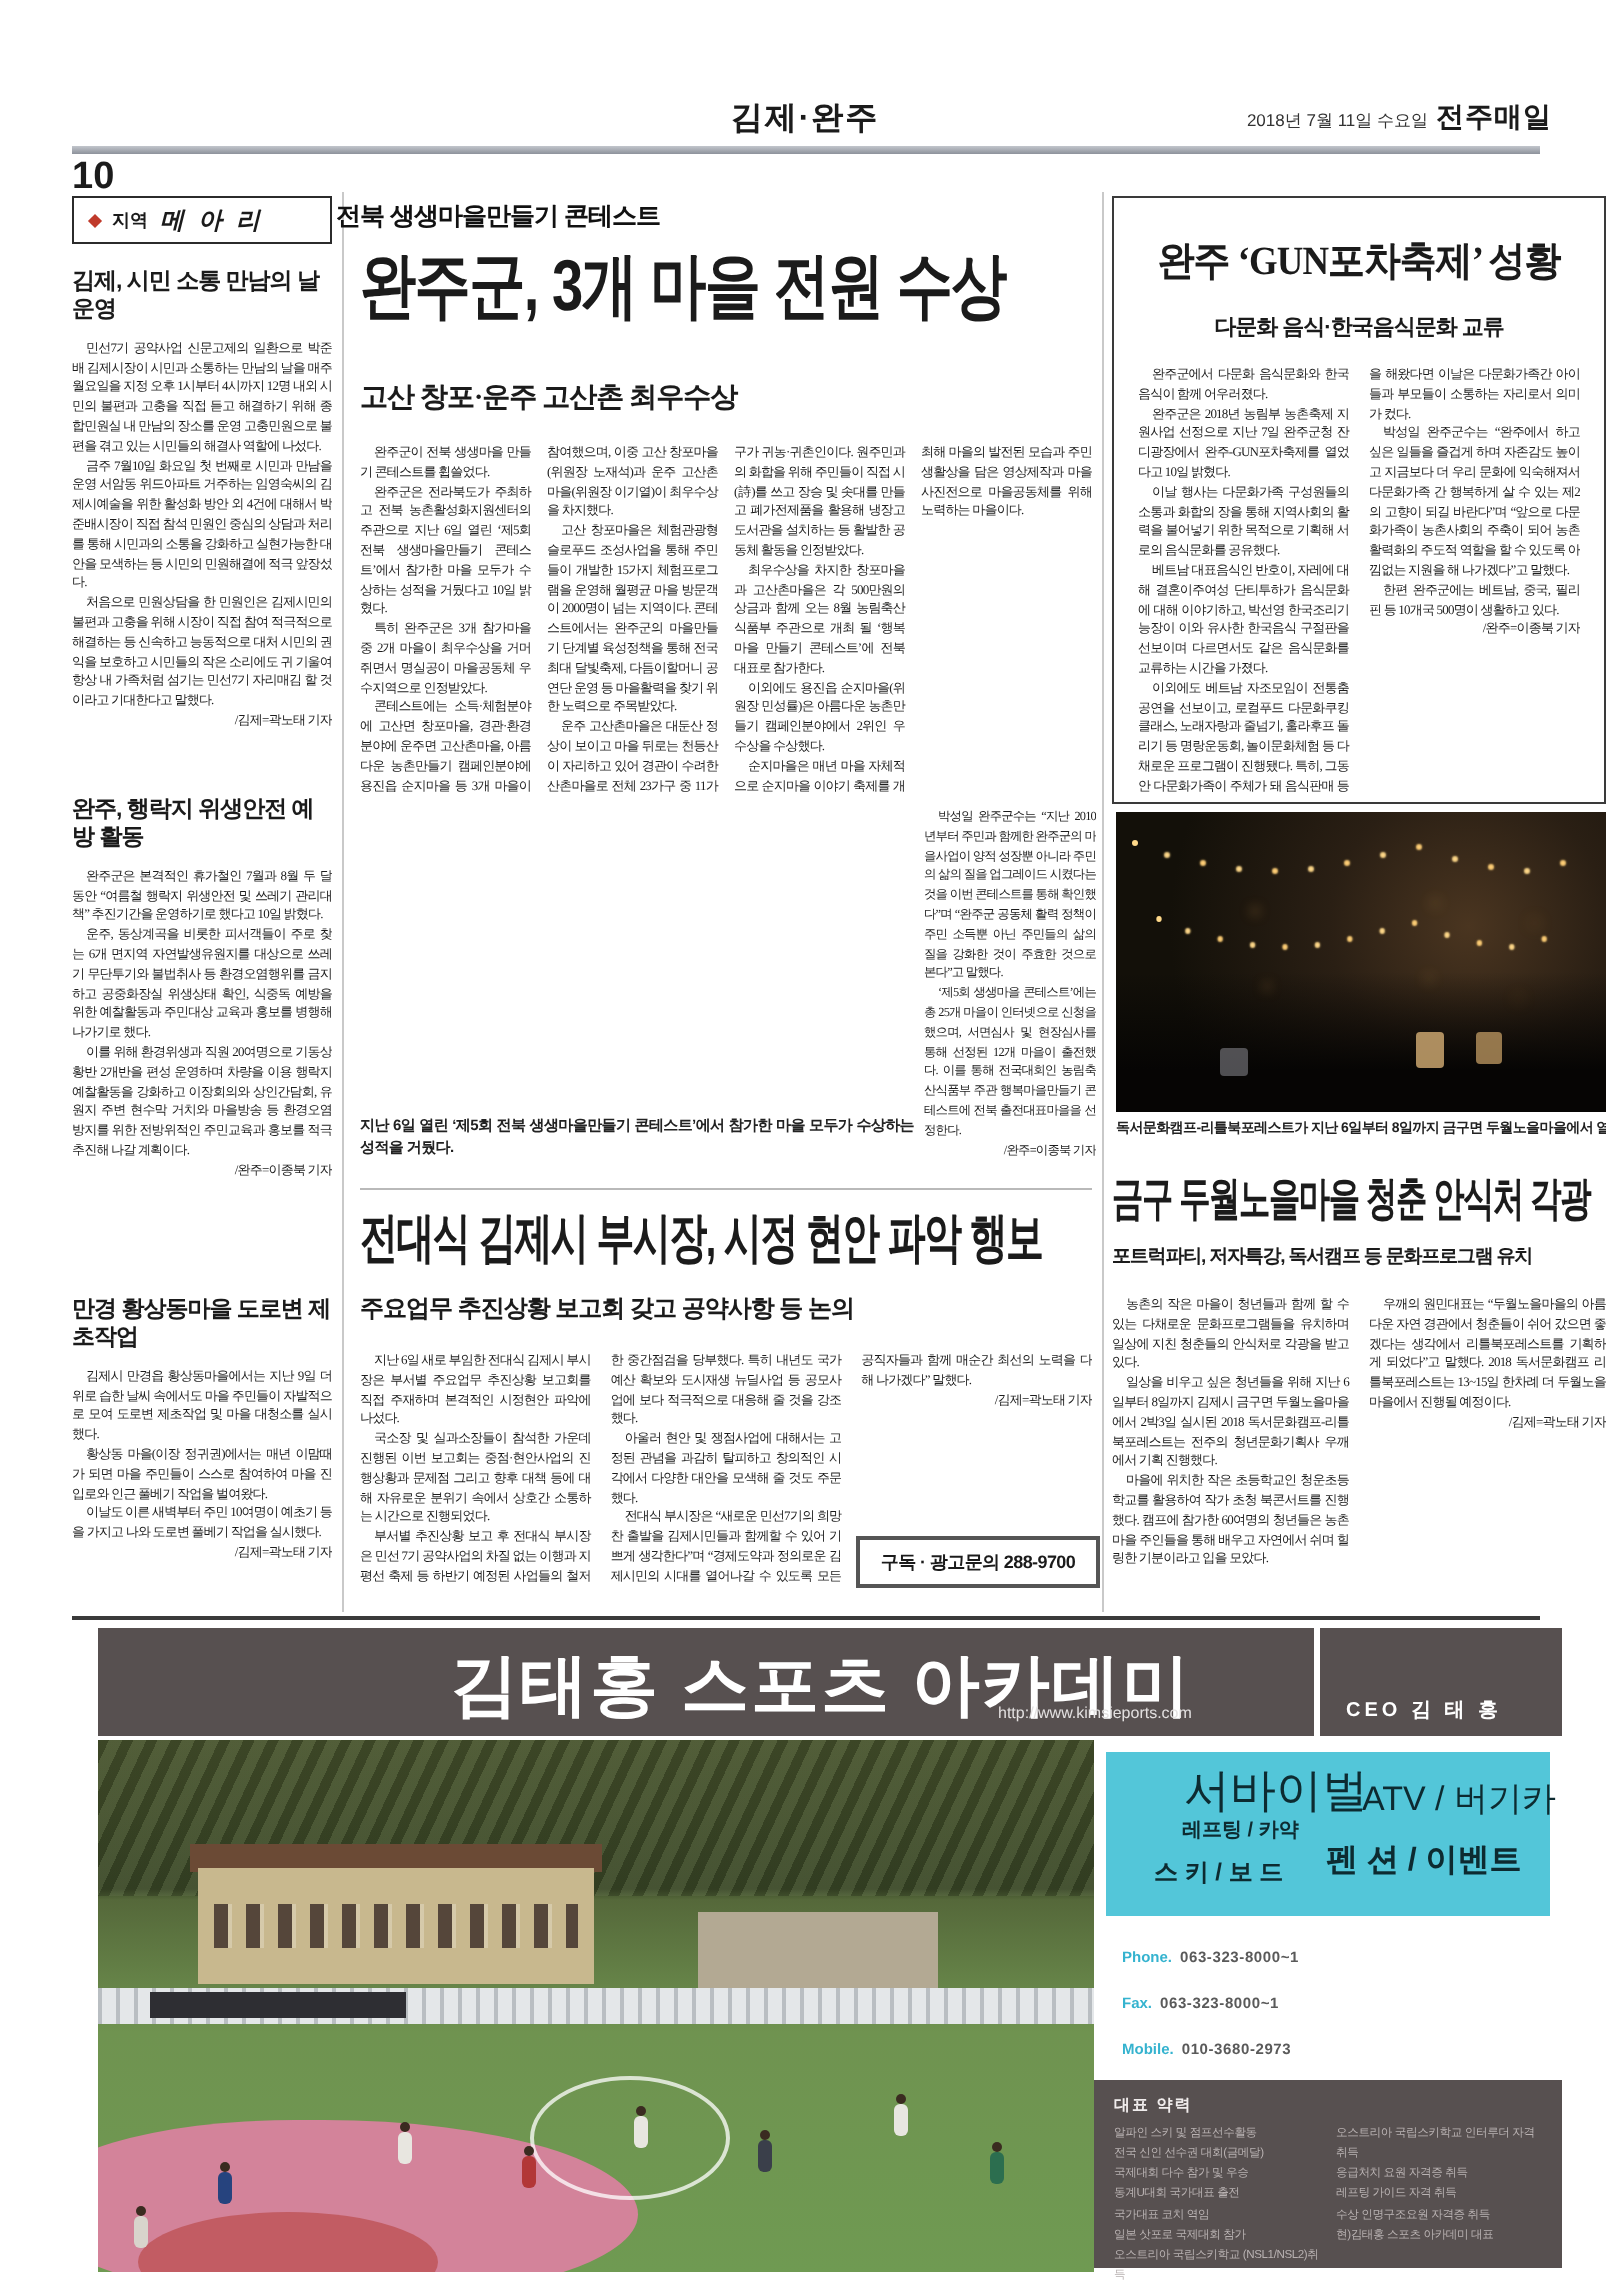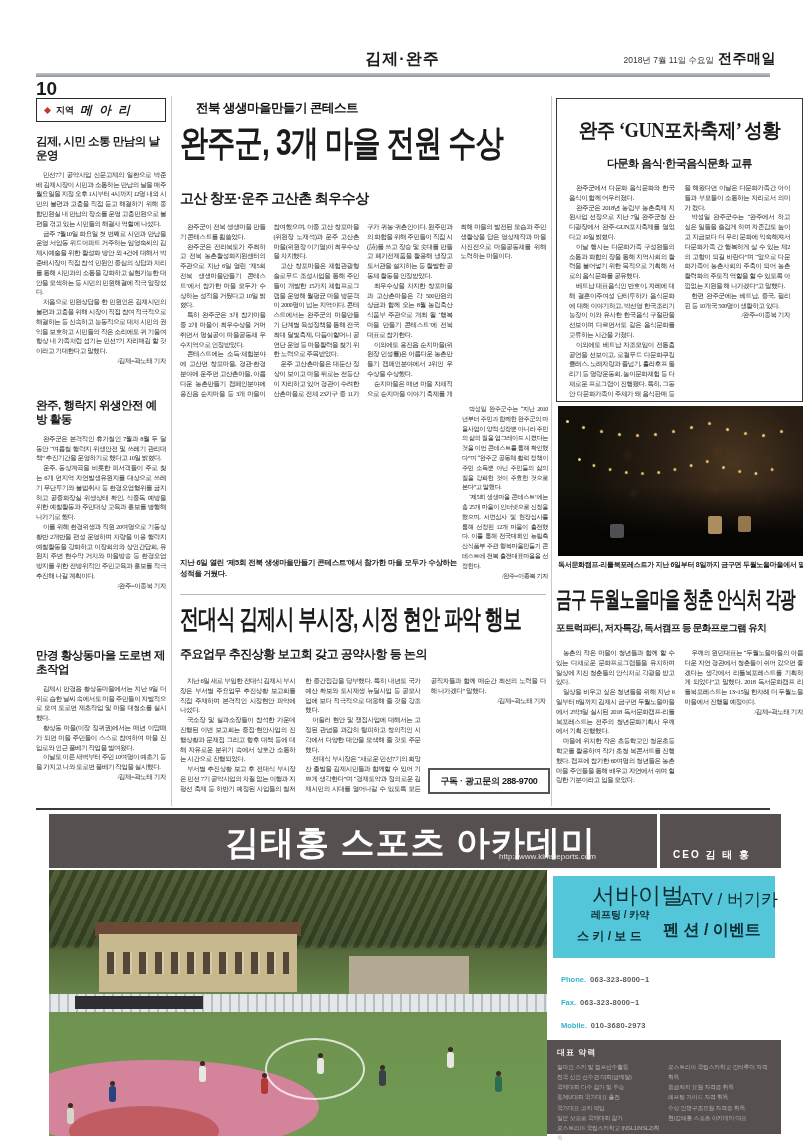--- a/index.html
+++ b/index.html
@@ -143,21 +143,21 @@
   <div class="abs" style="left:36px;top:398px;width:130px;">
     <div class="sb-title">완주, 행락지 위생안전 예방 활동</div>
     <div class="bt" style="height:222px;">
       <p>완주군은 본격적인 휴가철인 7월과 8월 두 달 동안 “여름철 행락지 위생안전 및 쓰레기 관리대책” 추진기간을 운영하기로 했다고 10일 밝혔다.</p>
       <p>운주, 동상계곡을 비롯한 피서객들이 주로 찾는 6개 면지역 자연발생유원지를 대상으로 쓰레기 무단투기와 불법취사 등 환경오염행위를 금지하고 공중화장실 위생상태 확인, 식중독 예방을 위한 예찰활동과 주민대상 교육과 홍보를 병행해 나가기로 했다.</p>
       <p>이를 위해 환경위생과 직원 20여명으로 기동상황반 2개반을 편성 운영하며 차량을 이용 행락지 예찰활동을 강화하고 이장회의와 상인간담회, 유원지 주변 현수막 거치와 마을방송 등 환경오염 방지를 위한 전방위적인 주민교육과 홍보를 적극 추진해 나갈 계획이다.</p>
       <p class="byline">/완주=이종북 기자</p>
     </div>
   </div>
 
-  <div class="abs kicker" style="left:196px;top:100px;">전북 생생마을만들기 콘테스트</div>
+  <div class="abs kicker" style="left:168px;top:100px;">전북 생생마을만들기 콘테스트</div>
   <div class="abs h-main" style="left:180px;top:124px;">완주군, 3개 마을 전원 수상</div>
   <div class="abs sub-main" style="left:180px;top:190px;">고산 창포·운주 고산촌 최우수상</div>
 
   <div class="abs bt cols4" style="left:180px;top:222px;width:366px;height:178px;">
     <p>완주군이 전북 생생마을 만들기 콘테스트를 휩쓸었다.</p>
     <p>완주군은 전라북도가 주최하고 전북 농촌활성화지원센터의 주관으로 지난 6일 열린 ‘제5회 전북 생생마을만들기 콘테스트’에서 참가한 마을 모두가 수상하는 성적을 거뒀다고 10일 밝혔다.</p>
     <p>특히 완주군은 3개 참가마을 중 2개 마을이 최우수상을 거머쥐면서 명실공이 마을공동체 우수지역으로 인정받았다.</p>
     <p>콘테스트에는 소득·체험분야에 고산면 창포마을, 경관·환경 분야에 운주면 고산촌마을, 아름다운 농촌만들기 캠페인분야에 용진읍 순지마을 등 3개 마을이 참여했으며, 이중 고산 창포마을(위원장 노재석)과 운주 고산촌마을(위원장 이기열)이 최우수상을 차지했다.</p>
     <p>고산 창포마을은 체험관광형 슬로푸드 조성사업을 통해 주민들이 개발한 15가지 체험프로그램을 운영해 월평균 마을 방문객이 2000명이 넘는 지역이다. 콘테스트에서는 완주군의 마을만들기 단계별 육성정책을 통해 전국 최대 달빛축제, 다듬이할머니 공연단 운영 등 마을활력을 찾기 위한 노력으로 주목받았다.</p>
     <p>운주 고산촌마을은 대둔산 정상이 보이고 마을 뒤로는 천등산이 자리하고 있어 경관이 수려한 산촌마을로 전체 23가구 중 11가구가 귀농·귀촌인이다. 원주민과의 화합을 위해 주민들이 직접 시(詩)를 쓰고 장승 및 솟대를 만들고 폐가전제품을 활용해 냉장고 도서관을 설치하는 등 활발한 공동체 활동을 인정받았다.</p>

